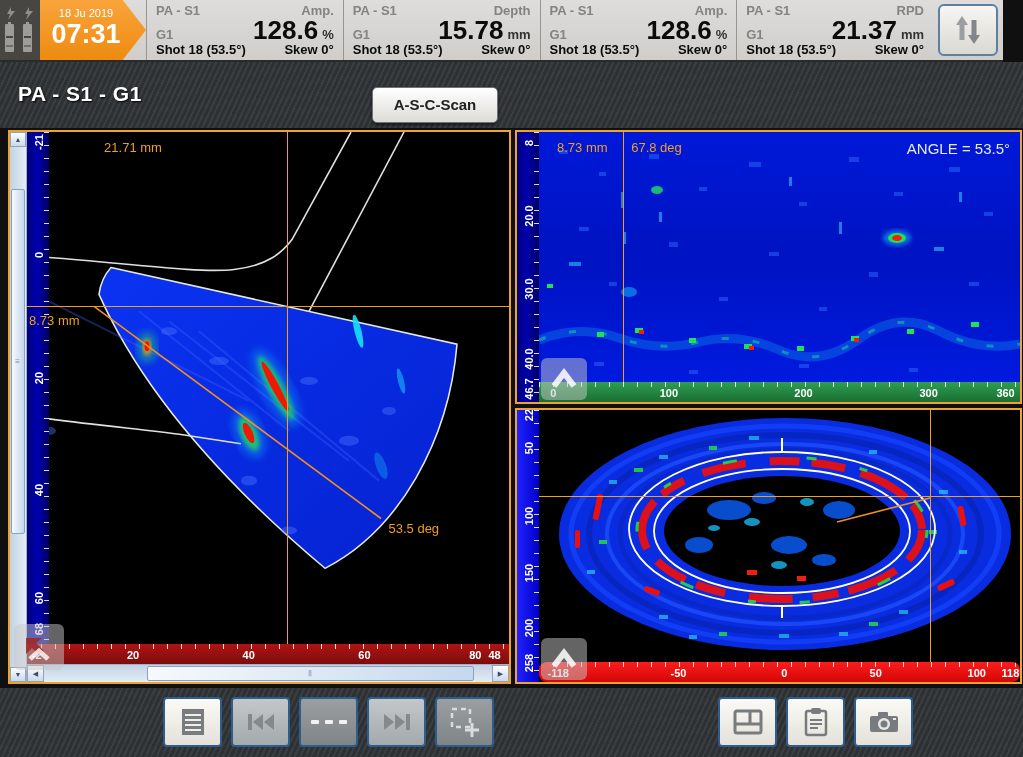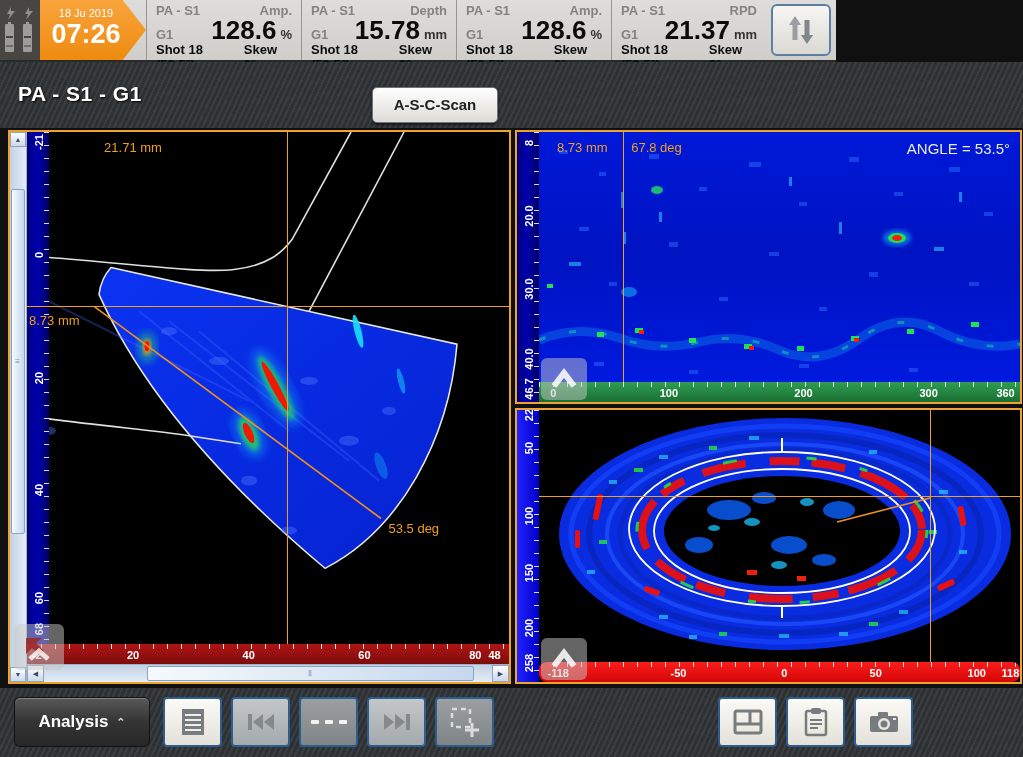--- a/index.html
+++ b/index.html
@@ -1,19 +1,19 @@
 <!DOCTYPE html>
 <html><head>
 <meta charset="utf-8">
 <style>
   html,body{margin:0;padding:0;}
   body{width:1023px;height:757px;position:relative;background:#101010;overflow:hidden;
        font-family:"Liberation Sans",sans-serif;-webkit-font-smoothing:antialiased;}
   
-  .topbar{position:absolute;left:0;top:0;width:836px;height:62px;display:flex;
+  .topbar{position:absolute;left:0;top:0;width:1003px;height:62px;display:flex;
           background:linear-gradient(#dedddb,#cfcecb);border-bottom:2px solid #2a2a2a;box-sizing:border-box;}
   .battery-panel{width:40px;background:#474643;display:flex;align-items:center;justify-content:center;flex:none;}
   .pennant{width:106px;flex:none;background:linear-gradient(#f9a43c,#ee8b10);color:#fff;text-align:center;
            clip-path:polygon(0 0,78% 0,100% 50%,78% 100%,0 100%);padding-right:14px;box-sizing:border-box;}
   .pennant .date{font-size:11px;margin-top:7px;}
   .pennant .time{font-size:27px;font-weight:bold;line-height:30px;}
   .m-panel{flex:1;border-left:1px solid #96958f;padding:3px 9px 3px 9px;box-sizing:border-box;
            display:flex;flex-direction:column;justify-content:space-between;}
   .m-row{display:flex;justify-content:space-between;align-items:baseline;}
   .m-sub{color:#84837f;font-weight:bold;font-size:13px;}
@@ -104,21 +104,21 @@
       <rect x="2" y="31" width="7" height="2" fill="#474643"></rect>
         <rect x="2" y="40" width="7" height="2" fill="#6e6e6a"></rect>
       <rect x="22" y="17" width="3" height="2" fill="#9c9c98"></rect>
         <rect x="19" y="19" width="9" height="28" rx="1" fill="#9c9c98"></rect>
       <rect x="20" y="31" width="7" height="2" fill="#474643"></rect>
         <rect x="20" y="40" width="7" height="2" fill="#6e6e6a"></rect>
     </svg>
   </div>
   <div class="pennant">
     <div class="date">18 Ju 2019</div>
-    <div class="time">07:26</div>
+    <div class="time">07:31</div>
   </div>
 
   <div class="m-panel">
     <div class="m-row">
         <span class="m-sub">PA - S1</span>
         <span class="m-sub">Amp.</span>
       </div>
     <div class="m-row">
         <span class="m-sub">G1</span>
         <span class="m-val">128.6</span>
@@ -501,24 +501,20 @@
     </div>
     <div class="expand-btn" style="left:24px;bottom:2px;">
       <svg width="32" height="22" viewBox="0 0 32 22">
         <polyline points="6,18 16,5 26,18" fill="none" stroke="rgba(255,255,255,.85)" stroke-width="6"></polyline>
       </svg>
     </div>
   </div>
 </div>
 
 <div class="toolbar">
-  <div class="dark-btn" id="analysis-btn">
-    <span>Analysis</span>
-    <span class="chev">⌃</span>
-  </div>
 
   <div class="toolgroup" style="left:163px;">
     <div class="tool-btn tb-light">
       <svg width="28" height="30" viewBox="0 0 28 30">
         <rect x="3" y="2" width="22" height="26" fill="#787c7e"></rect>
         <g stroke="#efeeea" stroke-width="2">
             <line x1="6" y1="8" x2="22" y2="8"></line>
             <line x1="6" y1="13" x2="22" y2="13"></line>
             <line x1="6" y1="18" x2="22" y2="18"></line>
             <line x1="6" y1="23" x2="22" y2="23"></line>

